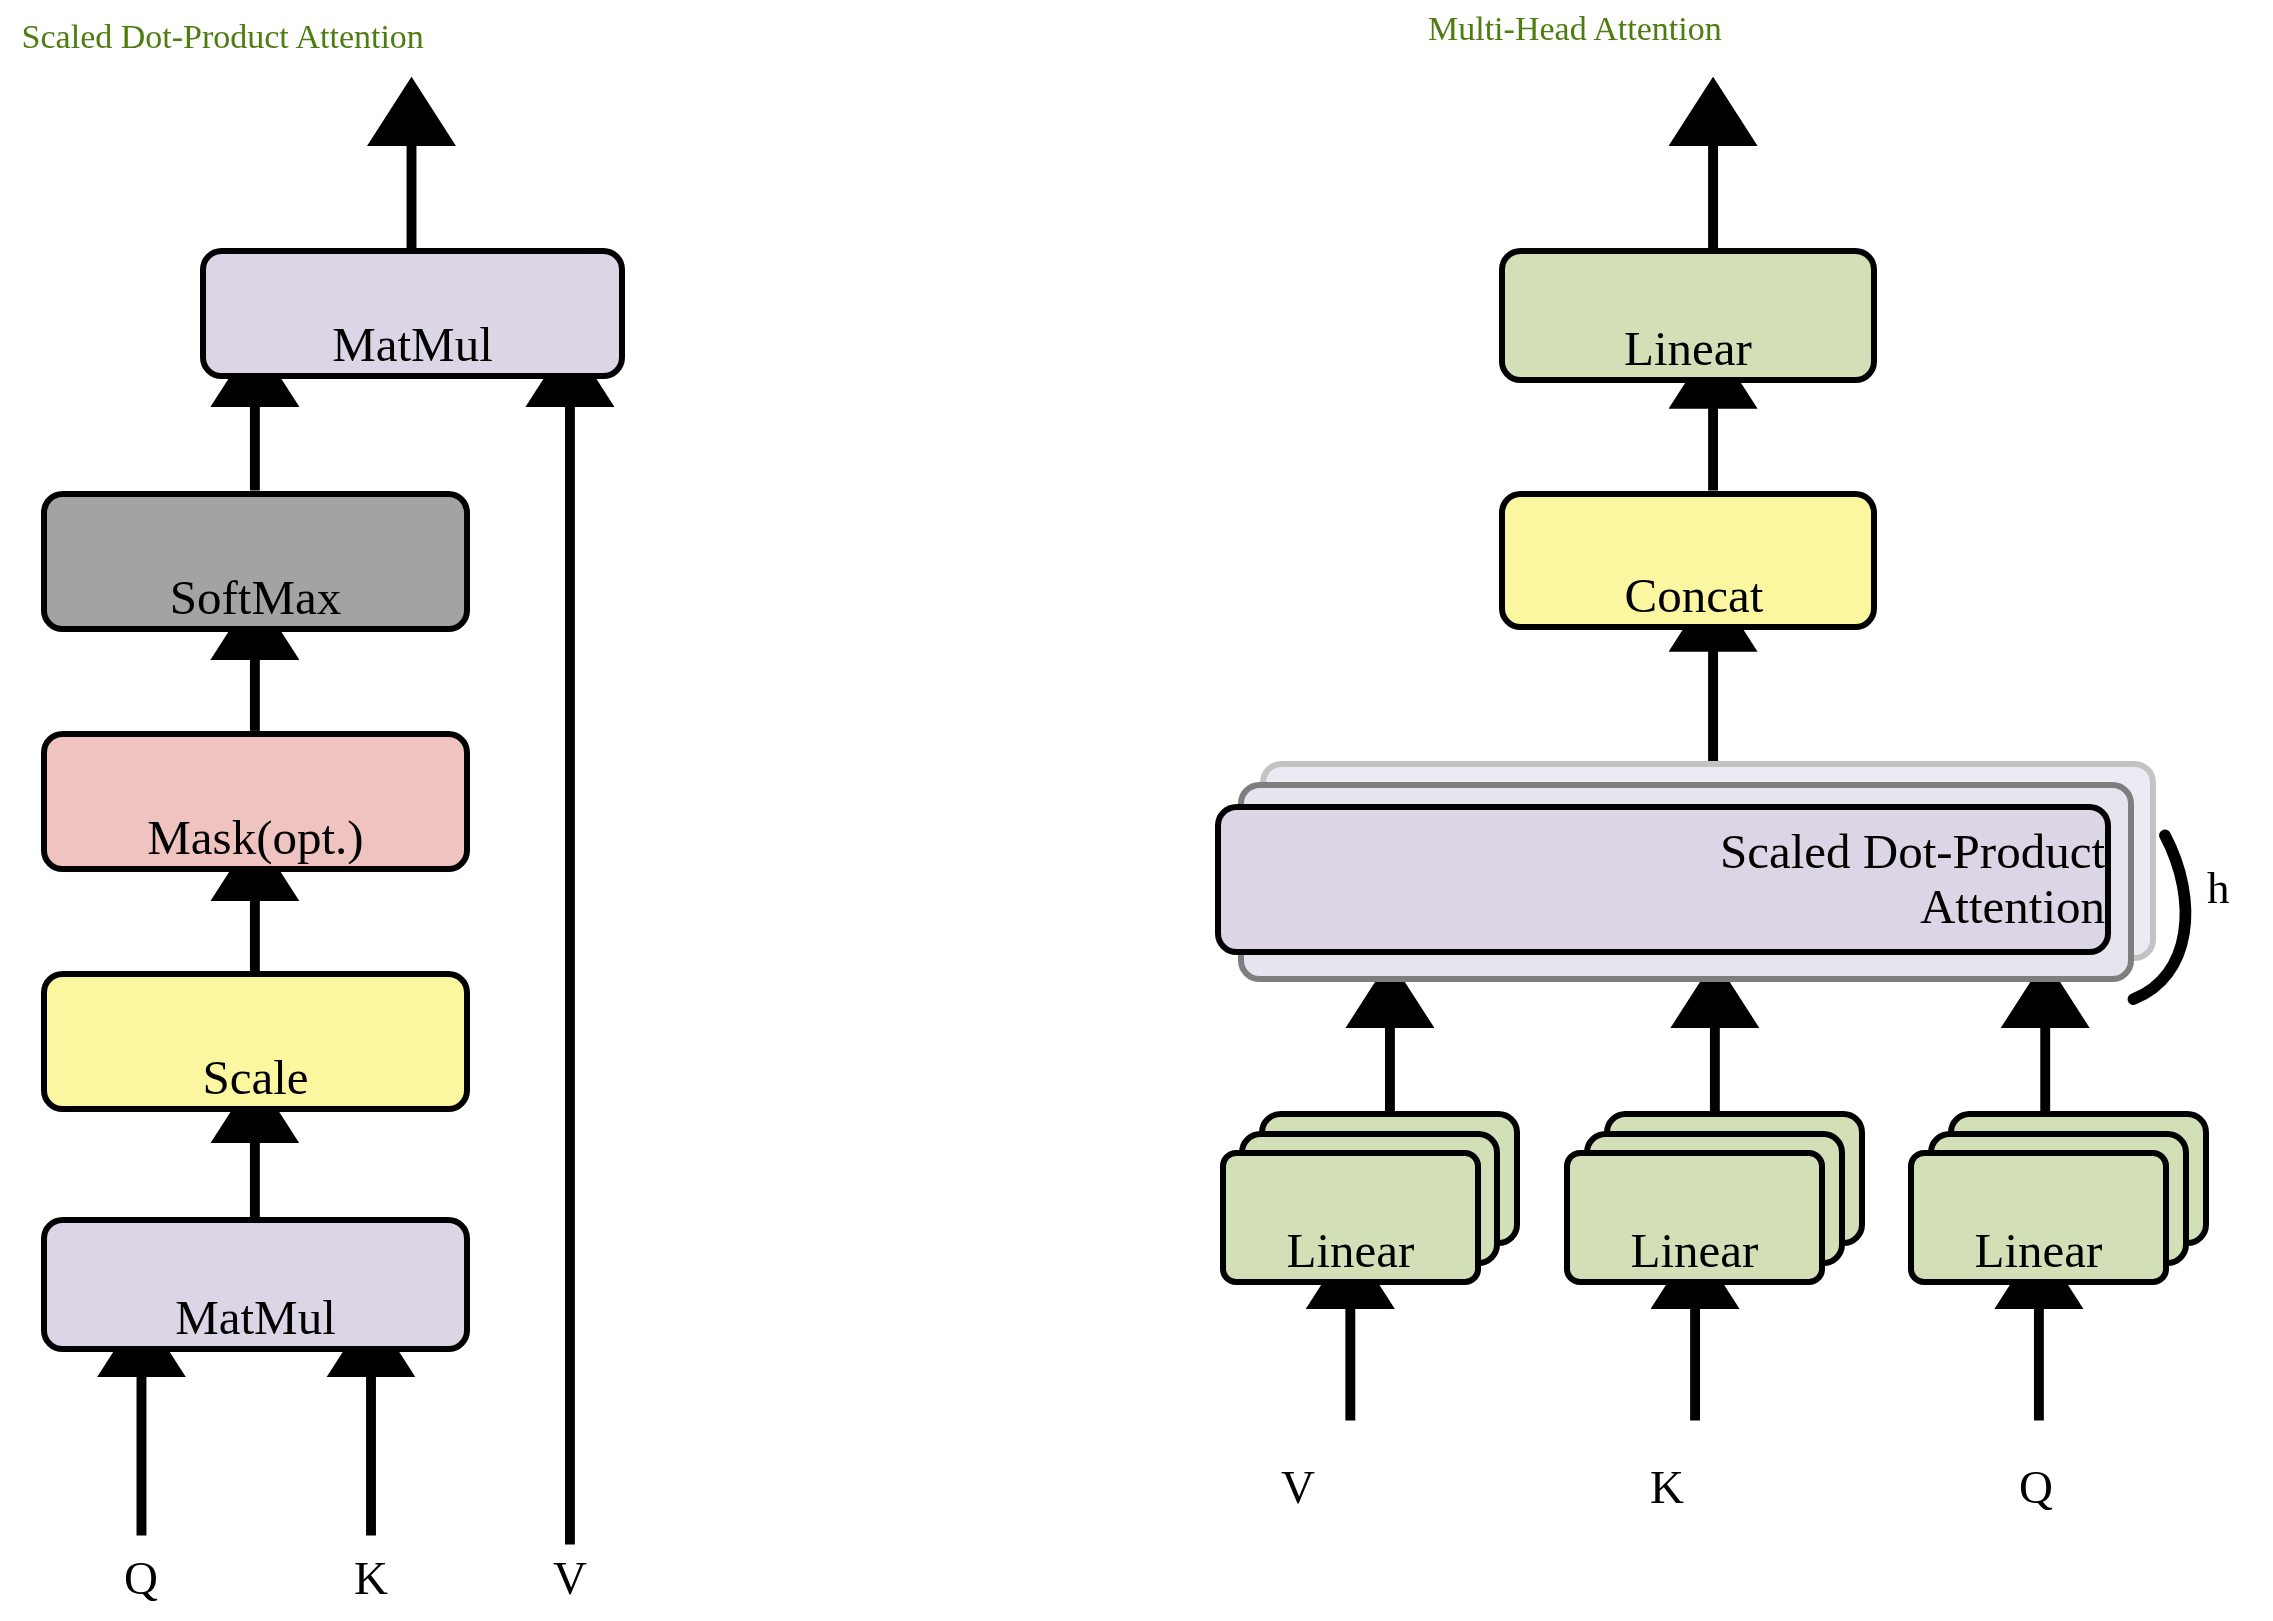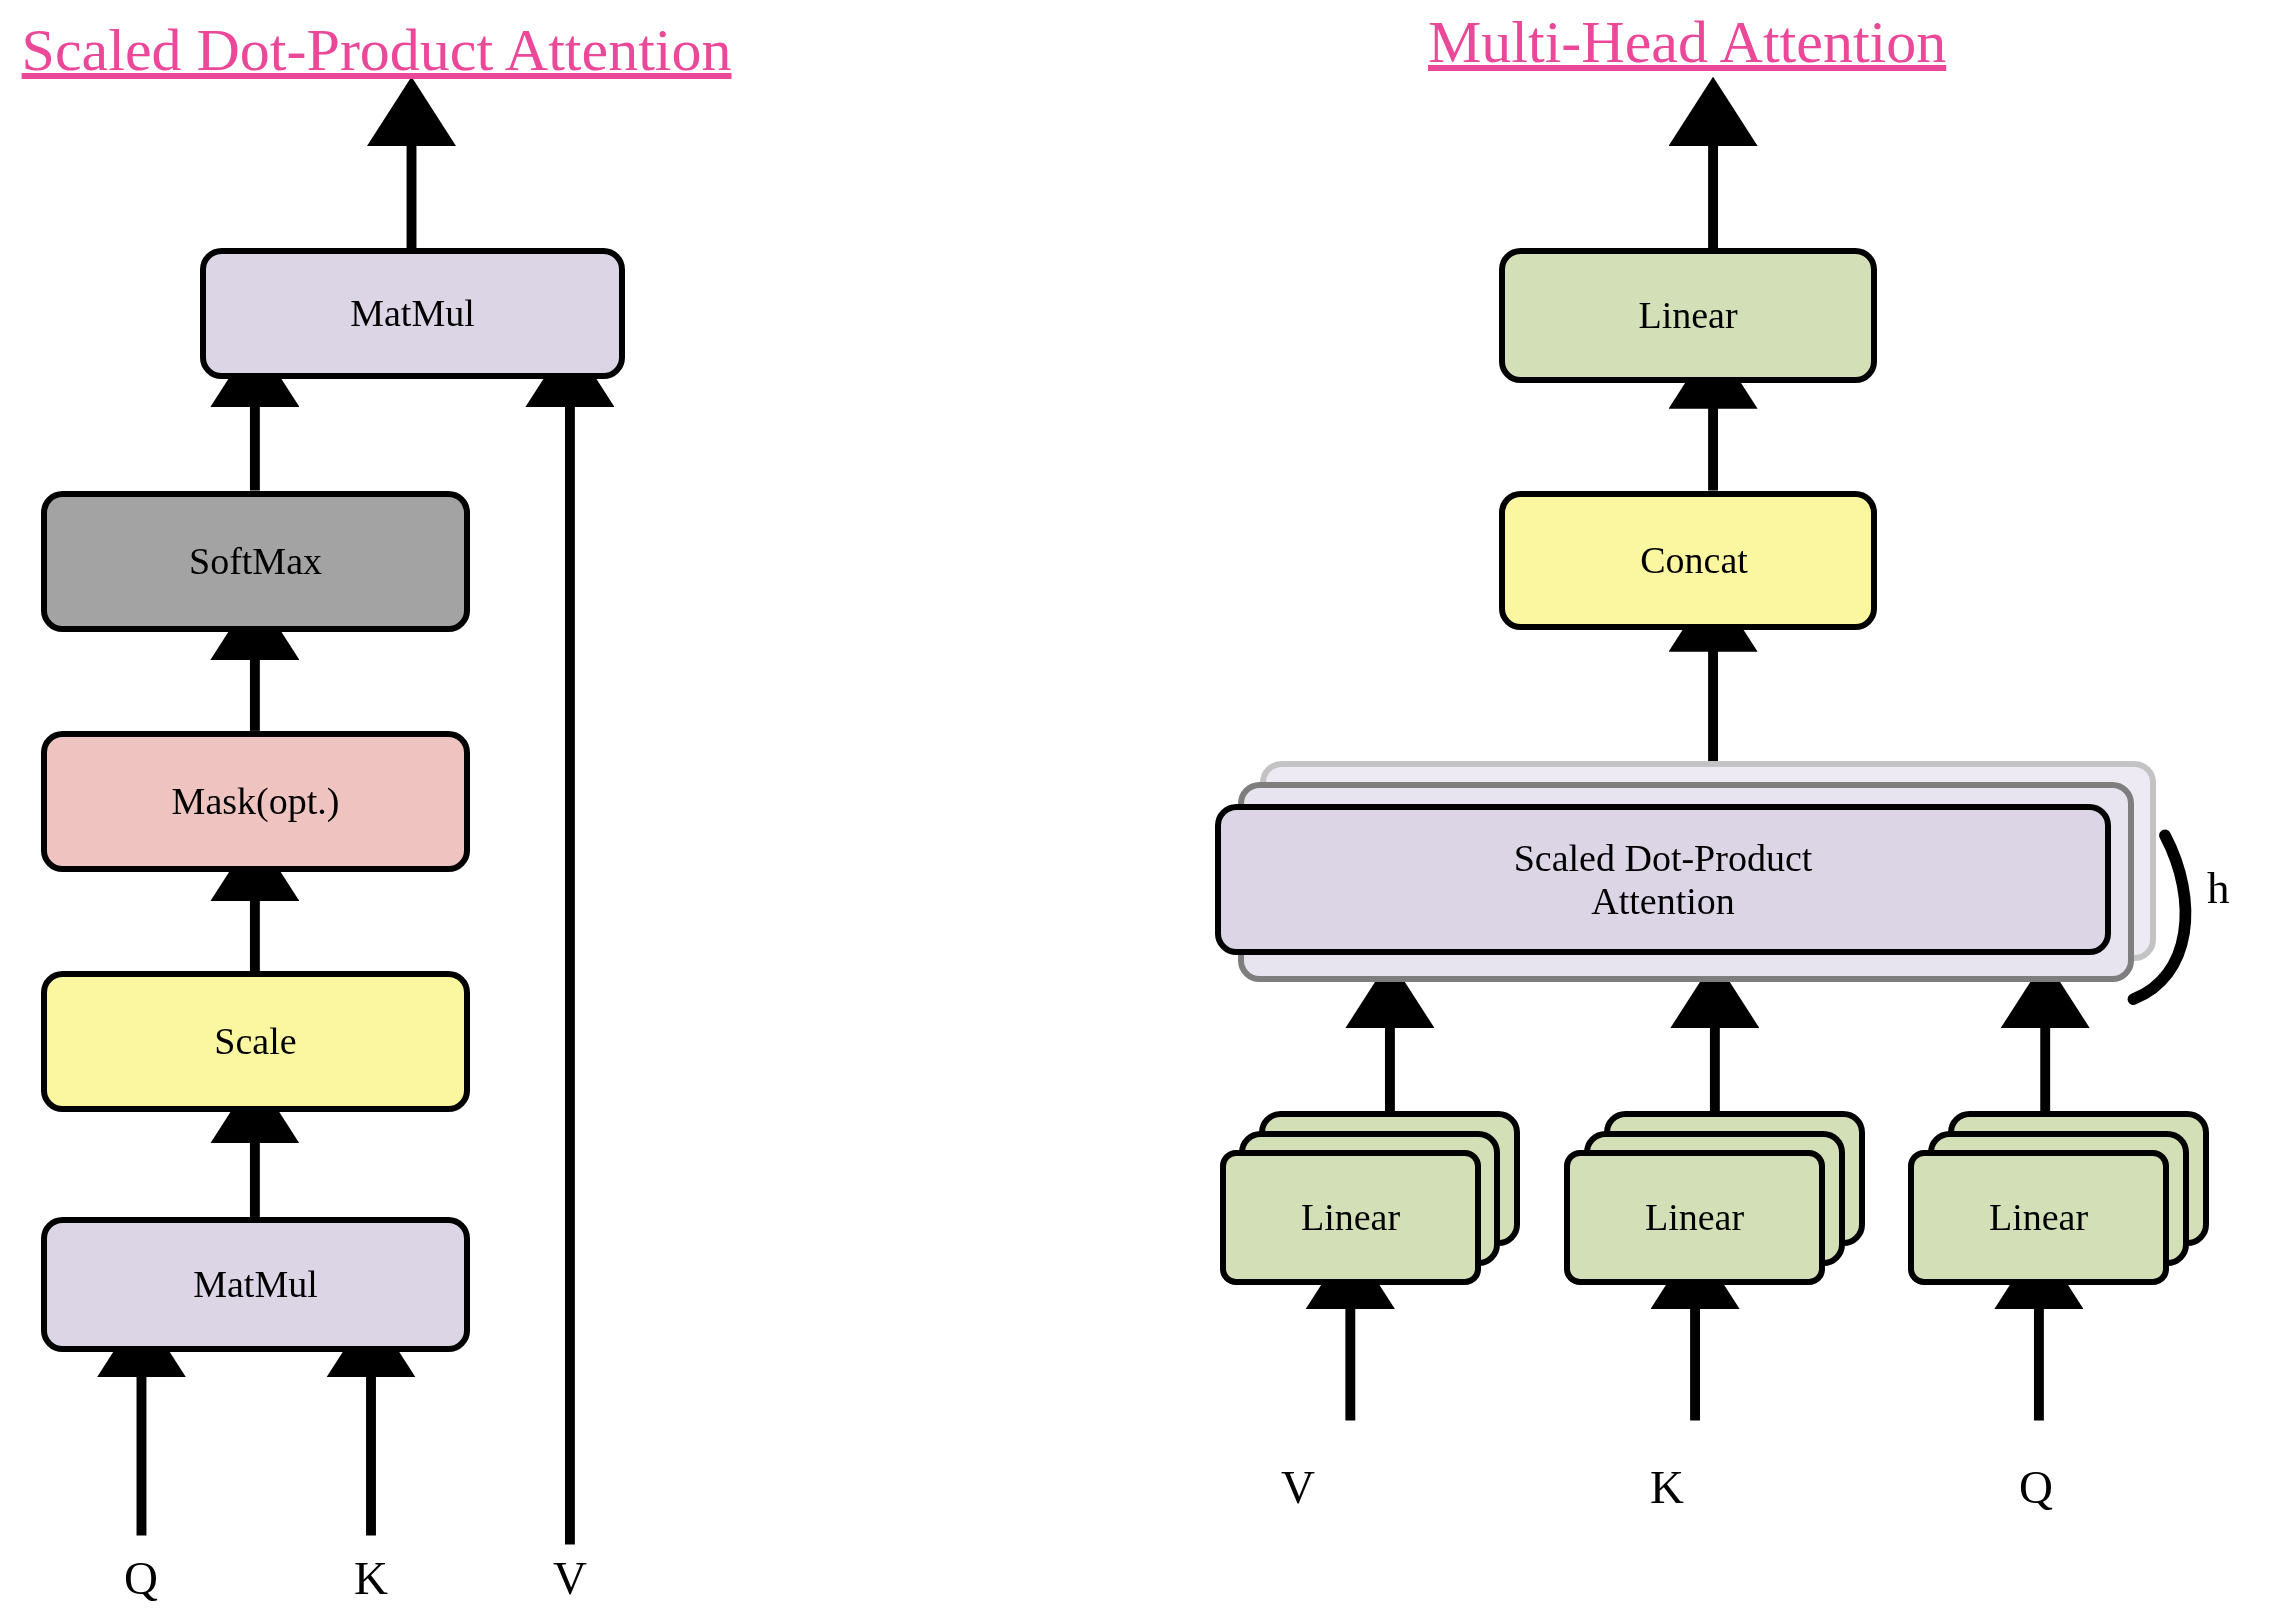--- a/index.html
+++ b/index.html
@@ -20,38 +20,37 @@
   }
   #svg-layer {
     position: absolute;
     left: 0;
     top: 0;
     width: 2274px;
     height: 1622px;
   }
   .panel-title {
     position: absolute;
-    font-size: 60px;
-    color: #ec4899;
+    font-size: 34px;
+    color: #4d7c0f;
     white-space: nowrap;
     letter-spacing: 0px;
     line-height: 1;
-    text-decoration: underline;
   }
   .node {
     position: absolute;
     box-sizing: border-box;
     border: 6.3px solid #000000;
     border-radius: 21.6px;
     display: flex;
-    align-items: center;
+    align-items: flex-end;
     justify-content: center;
     text-align: center;
     color: #000000;
-    font-size: 38px;
+    font-size: 49px;
     line-height: 1.12;
     z-index: 5;
   }
   .node.small-radius { border-radius: 16px; }
   .node-label { display: block; }
   .io-label {
     position: absolute;
     font-size: 47px;
     color: #000000;
     text-align: center;

